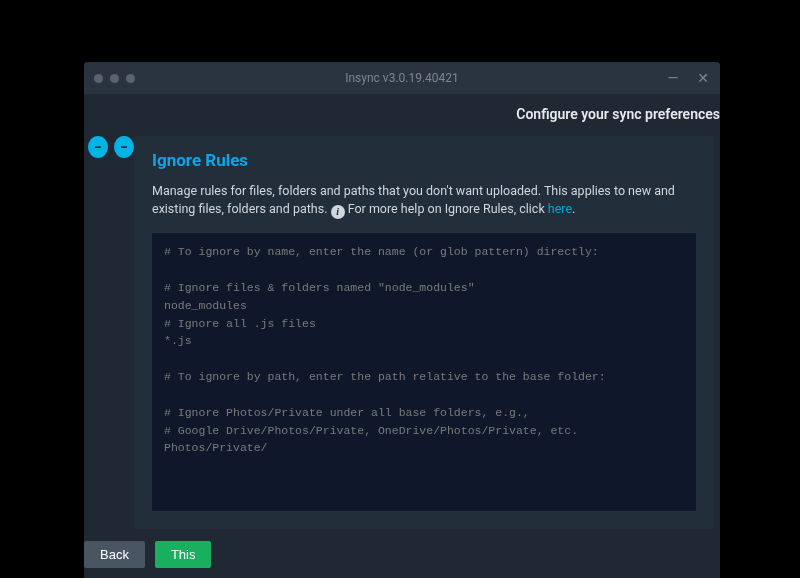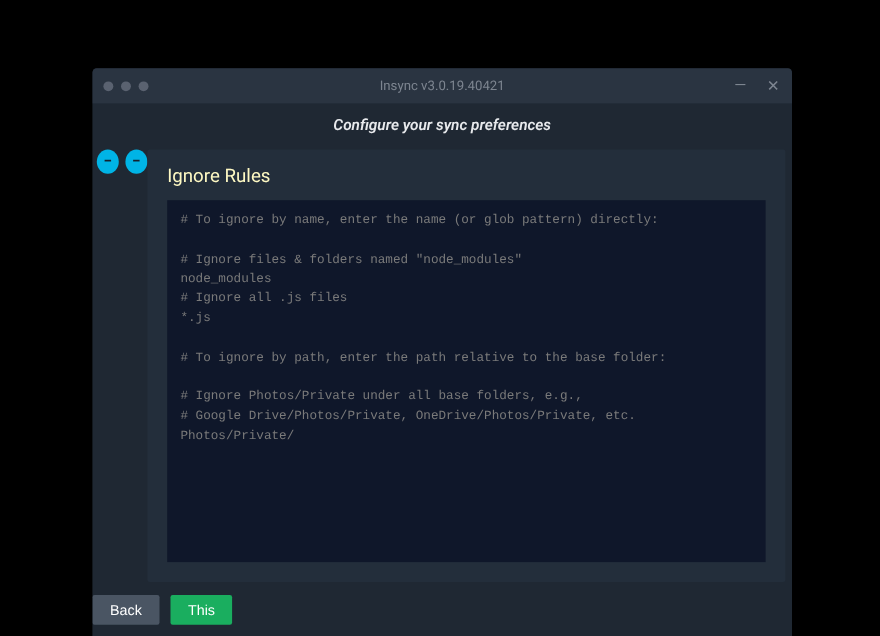--- a/index.html
+++ b/index.html
@@ -44,26 +44,25 @@
       pointer-events: none;
     }
     .title-controls {
       position: absolute; right: 6px; display: flex; gap: 8px;
     }
     .title-controls .ctl {
       width: 22px; height: 22px; display:flex; align-items:center; justify-content:center;
       color: #7d8590; font-size: 14px; cursor: pointer;
     }
     .subheader {
-      text-align: center;
+      text-align: right;
       color: #e8eaed;
       font-size: 14px;
       font-weight: 600;
       padding: 12px 0 14px 0;
-      font-style: italic;
     }
     .content-row { display: flex; flex: 1; min-height: 0; }
     .tab-col {
       width: 50px;
       padding-top: 0;
       display: flex;
       gap: 6px;
       padding-left: 4px;
     }
     .circle-btn {
@@ -76,23 +75,23 @@
     .panel {
       flex: 1;
       background: #232e3b;
       border-radius: 2px;
       margin-right: 6px;
       padding: 14px 18px 18px 18px;
       display:flex; flex-direction:column;
       overflow:hidden;
     }
     .panel h2 {
-      color: #fef9c3;
+      color: #0ea5e9;
       font-size: 17px;
-      font-weight: 400;
+      font-weight: 700;
       margin-bottom: 12px;
     }
     .panel-desc {
       color: #cfd6dc;
       font-size: 12.5px;
       line-height: 1.45;
       margin-bottom: 14px;
     }
     .info-icon {
       display:inline-flex; align-items:center; justify-content:center;
@@ -150,20 +149,23 @@
   <div class="subheader">Configure your sync preferences</div>
 
   <div class="content-row">
     <div class="tab-col">
       <div class="circle-btn">−</div>
       <div class="circle-btn">−</div>
     </div>
 
     <div class="panel">
       <h2>Ignore Rules</h2>
+      <p class="panel-desc">
+        <span>Manage rules for files, folders and paths that you don't want uploaded. This applies to new and existing files, folders and paths. </span><span class="info-icon">i</span><span> For more help on Ignore Rules, click </span><span class="link">here</span><span>.</span>
+      </p>
       <div class="editor"># To ignore by name, enter the name (or glob pattern) directly:
 
 # Ignore files &amp; folders named "node_modules"
 node_modules
 # Ignore all .js files
 *.js
 
 # To ignore by path, enter the path relative to the base folder:
 
 # Ignore Photos/Private under all base folders, e.g.,

